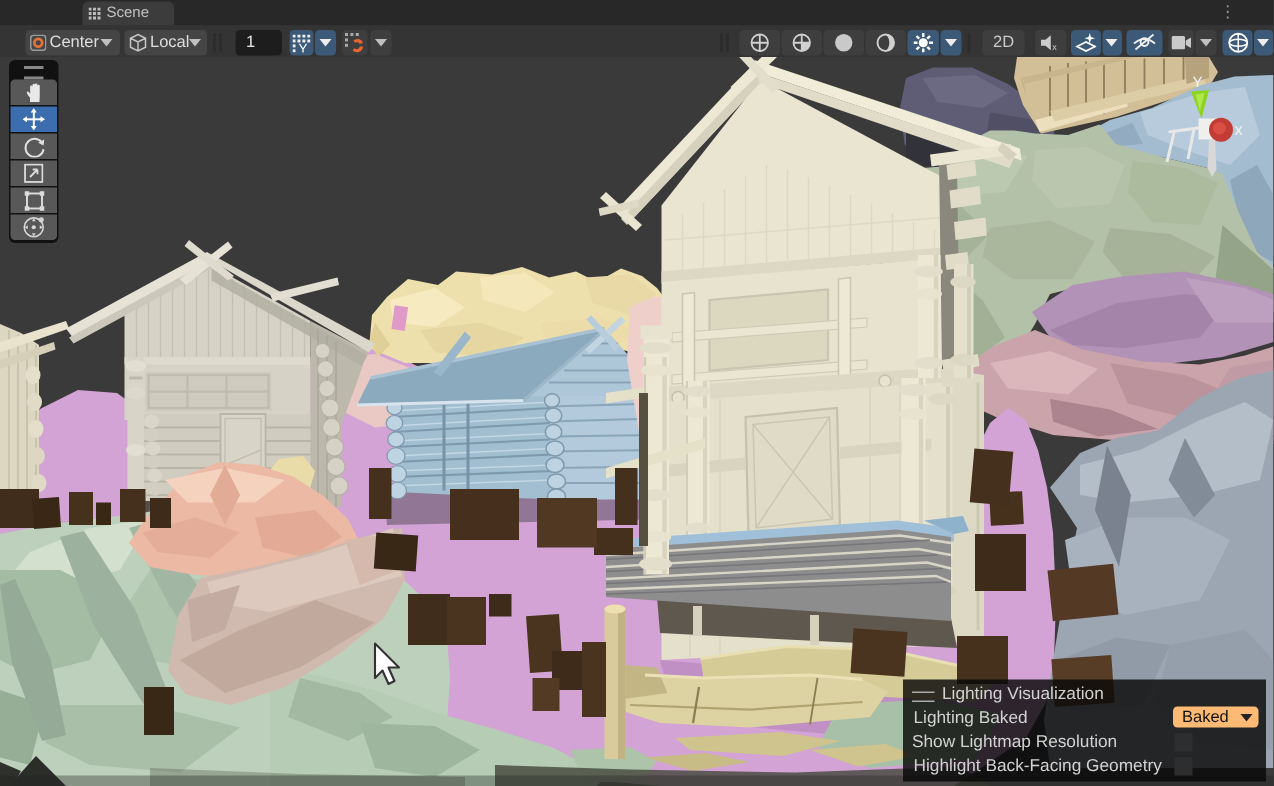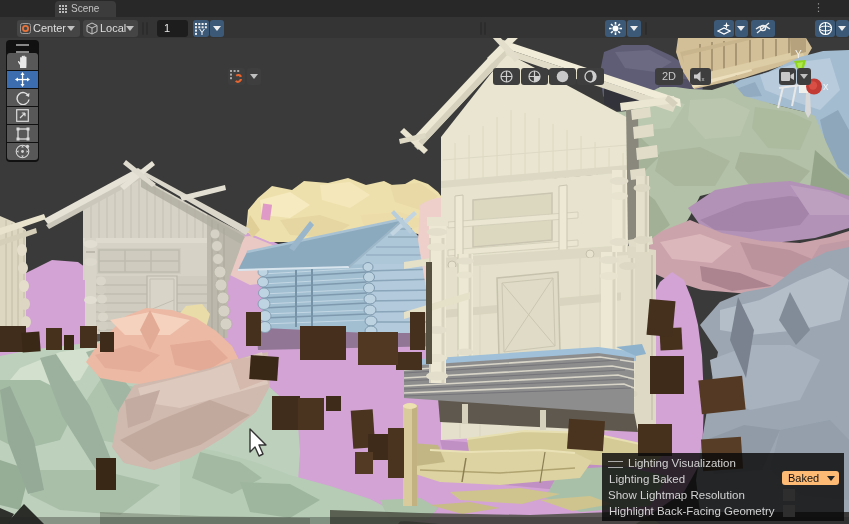--- a/index.html
+++ b/index.html
@@ -9,21 +9,21 @@
   #tabstrip{position:absolute;left:0;top:0;width:849px;height:17px;background:#282828;}
   #tab{position:absolute;left:7px;top:1px;width:61px;height:16px;background:#3c3c3c;
     border-radius:4px 4px 0 0;color:#c3c3c3;font-size:10px;line-height:16px;margin-left:48px;}
   #tab .ticon{position:absolute;left:4px;top:4px;width:9px;height:9px;}
   #tab .tlabel{position:absolute;left:16px;top:0px;}
   #dots3{position:absolute;right:25px;top:1px;color:#989898;font-size:11px;letter-spacing:0;}
   
   #toolbar{position:absolute;left:0;top:17px;width:849px;height:21px;background:#343434;}
   .btn{position:absolute;top:3px;height:17px;background:#454545;border-radius:3px;
     color:#dedede;font-size:11px;line-height:17px;box-sizing:border-box;}
-  .btn.dark{background:#3e3e3e;margin-top:48px;}
+  .btn.dark{background:#3e3e3e;}
   .btn.blue{background:#3c5a78;}
   .grip{position:absolute;top:5px;width:2px;height:13px;background:#2c2c2c;border-radius:1px;}
   .arrow{display:inline-block;width:0;height:0;border-left:4px solid transparent;
     border-right:4px solid transparent;border-top:5px solid #c0c0c0;vertical-align:middle;}
   
   #tools{position:absolute;left:6px;top:40px;width:33px;background:#111;border-radius:4px;padding:0 1px 2px 1px;box-sizing:border-box;}
   #tools .hdr{height:13px;position:relative;}
   #tools .hdr div{position:absolute;left:9px;top:4px;width:13px;height:5px;
     border-top:2px solid #888;border-bottom:2px solid #888;}
   .tbtn{width:31px;height:17px;background:#585858;margin-bottom:1px;position:relative;

